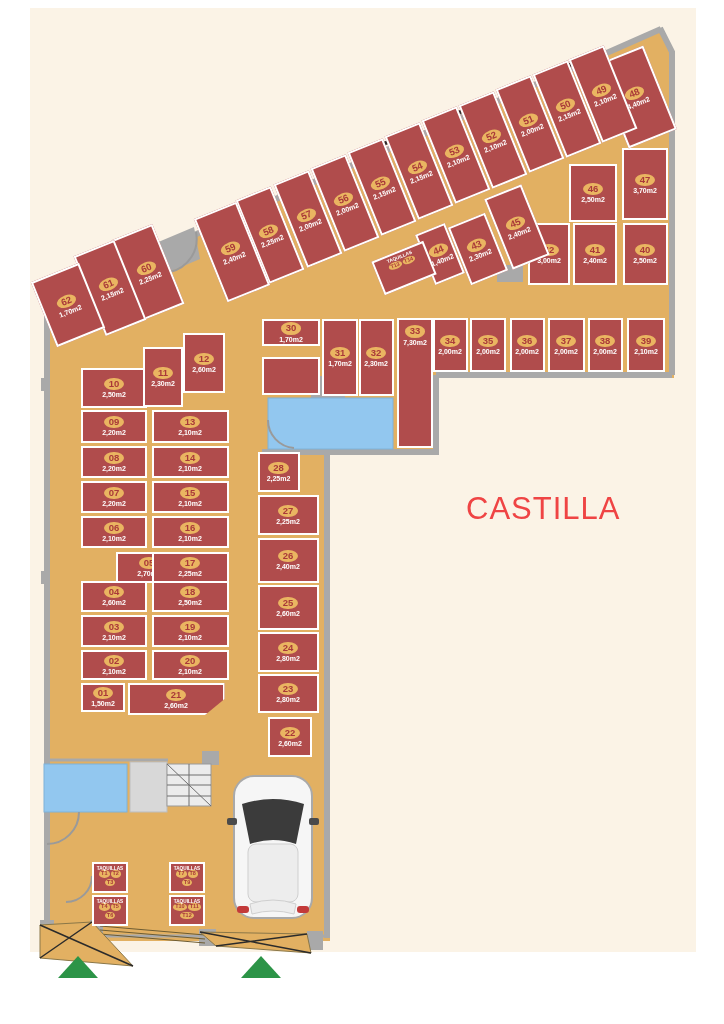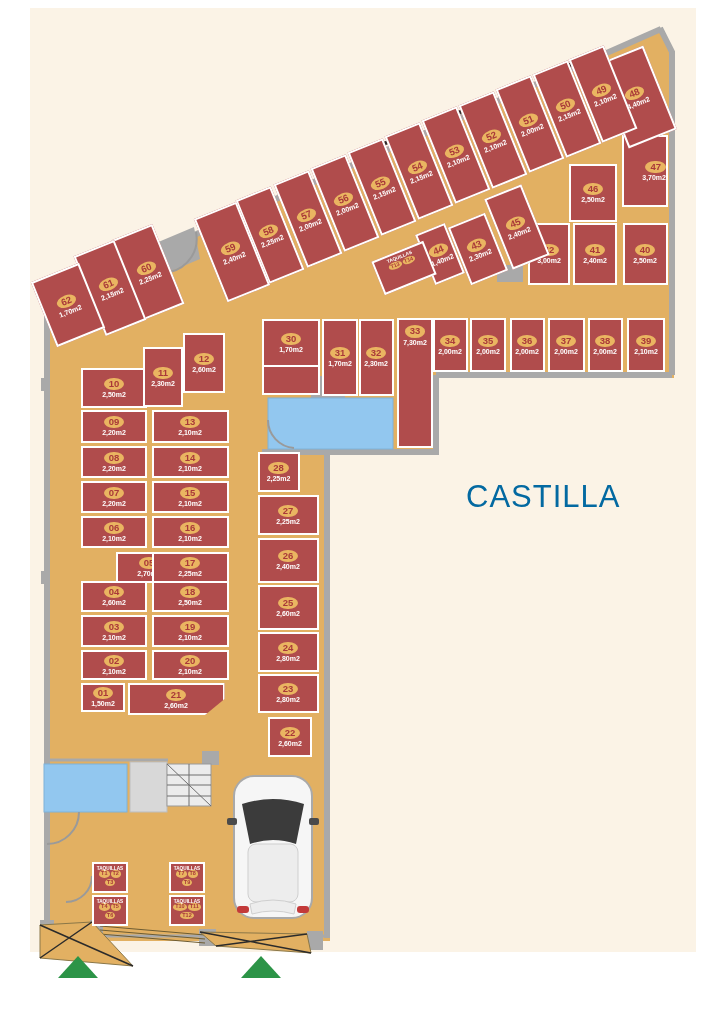--- a/index.html
+++ b/index.html
@@ -37,21 +37,21 @@
   .area{color:#fff;font-weight:bold;font-size:7px;white-space:nowrap;letter-spacing:0;}
 
   .tq{position:absolute;background:var(--unit);border:2px solid #fff;box-sizing:border-box;
       display:flex;flex-direction:column;align-items:center;overflow:hidden;}
   .tq-title{color:#fff;font-weight:bold;font-size:6px;transform:scale(.78);margin-top:1px;
             white-space:nowrap;}
   .tq-tags{display:flex;flex-wrap:wrap;justify-content:center;width:100%;margin-top:-1px;}
   .tq-tag{background:var(--badge);color:var(--numred);font-weight:bold;font-size:5.5px;
           padding:0 2px;border-radius:50%;line-height:1.4;margin:.5px;white-space:nowrap;}
 
-  .plan-title{position:absolute;left:466px;top:479px;font-size:31px;color:#0369a1;
+  .plan-title{position:absolute;left:466px;top:491px;font-size:31px;color:#ef4444;
               letter-spacing:1px;font-weight:normal;}
 </style>
 </head>
 <body>
 
 <div id="canvas">
 
   <svg id="plan-svg" width="724" height="1024" viewBox="0 0 724 1024">
 
     <rect class="cream" x="30" y="8" width="666" height="944"></rect>
@@ -231,21 +231,21 @@
         <span class="area">2,25m2</span>
       </div>
       <div class="unit" style="left: 257.5px; top: 452px; width: 42px; height: 40px;">
         <span class="badge">28</span>
         <span class="area">2,25m2</span>
       </div>
       <div class="unit" style="left: 262px; top: 357px; width: 58px; height: 38px; gap: 48px;">
         <span class="badge">29</span>
         <span class="area">1,70m2</span>
       </div>
-      <div class="unit" style="left: 262px; top: 319px; width: 58px; height: 48px;">
+      <div class="unit" style="left: 262px; top: 319px; width: 58px; height: 27px;">
         <span class="badge">30</span>
         <span class="area">1,70m2</span>
       </div>
       <div class="unit" style="left: 322px; top: 318.5px; width: 36px; height: 77px;">
         <span class="badge">31</span>
         <span class="area">1,70m2</span>
       </div>
       <div class="unit" style="left: 358.5px; top: 318.5px; width: 35px; height: 77px;">
         <span class="badge">32</span>
         <span class="area">2,30m2</span>
@@ -299,21 +299,21 @@
         <span class="area">1,40m2</span>
       </div>
       <div class="unit" style="left: 497px; top: 189px; width: 40px; height: 76px; transform: rotate(-22deg);">
         <span class="badge">45</span>
         <span class="area">2,40m2</span>
       </div>
       <div class="unit" style="left: 569px; top: 164px; width: 48px; height: 58px;">
         <span class="badge">46</span>
         <span class="area">2,50m2</span>
       </div>
-      <div class="unit" style="left: 622px; top: 135px; width: 46px; height: 72px; align-items: flex-end;">
+      <div class="unit" style="left: 622px; top: 148px; width: 46px; height: 72px;">
         <span class="badge">47</span>
         <span class="area">3,70m2</span>
       </div>
       <div class="unit" style="left: 610px; top: 52px; width: 52px; height: 90px; transform: rotate(-22deg);">
         <span class="badge">48</span>
         <span class="area">4,40m2</span>
       </div>
       <div class="unit" style="left: 584px; top: 49px; width: 38px; height: 90px; transform: rotate(-22deg);">
         <span class="badge">49</span>
         <span class="area">2,10m2</span>

